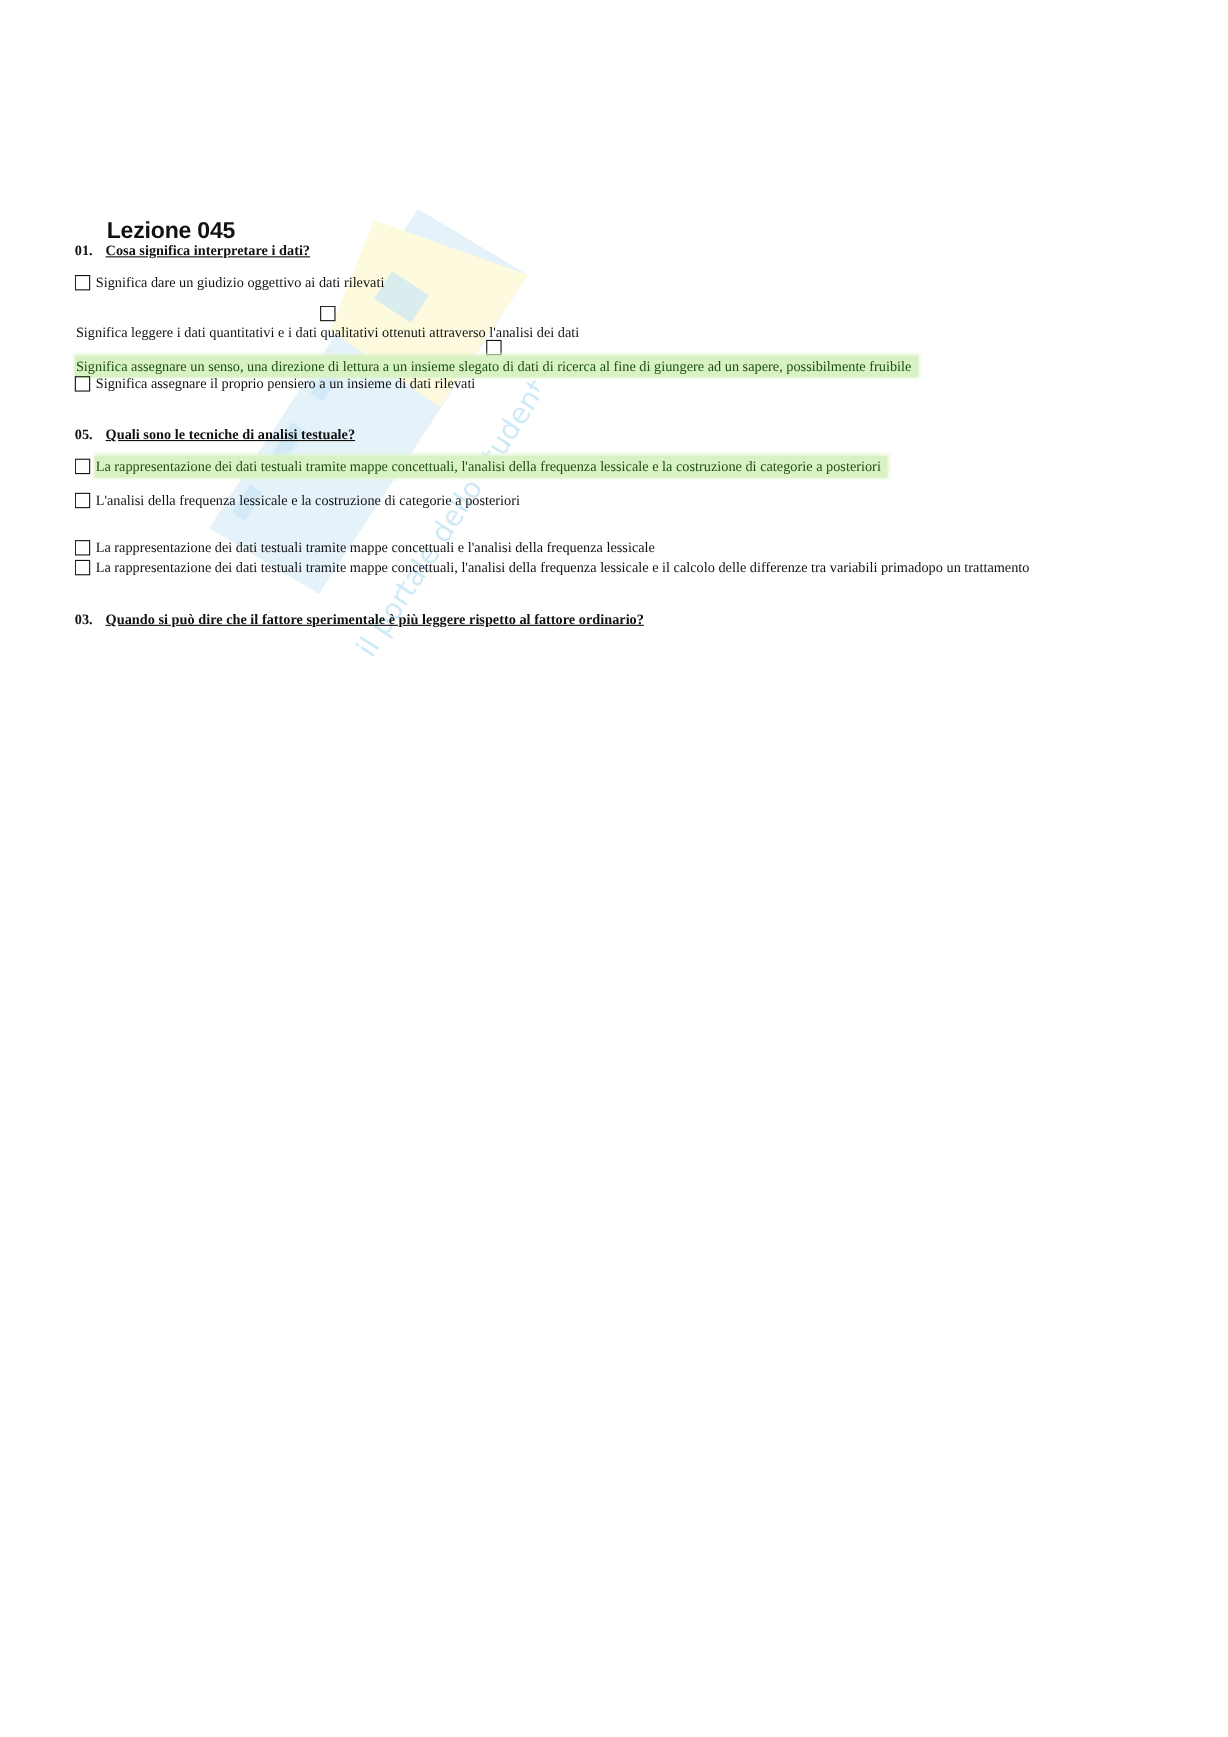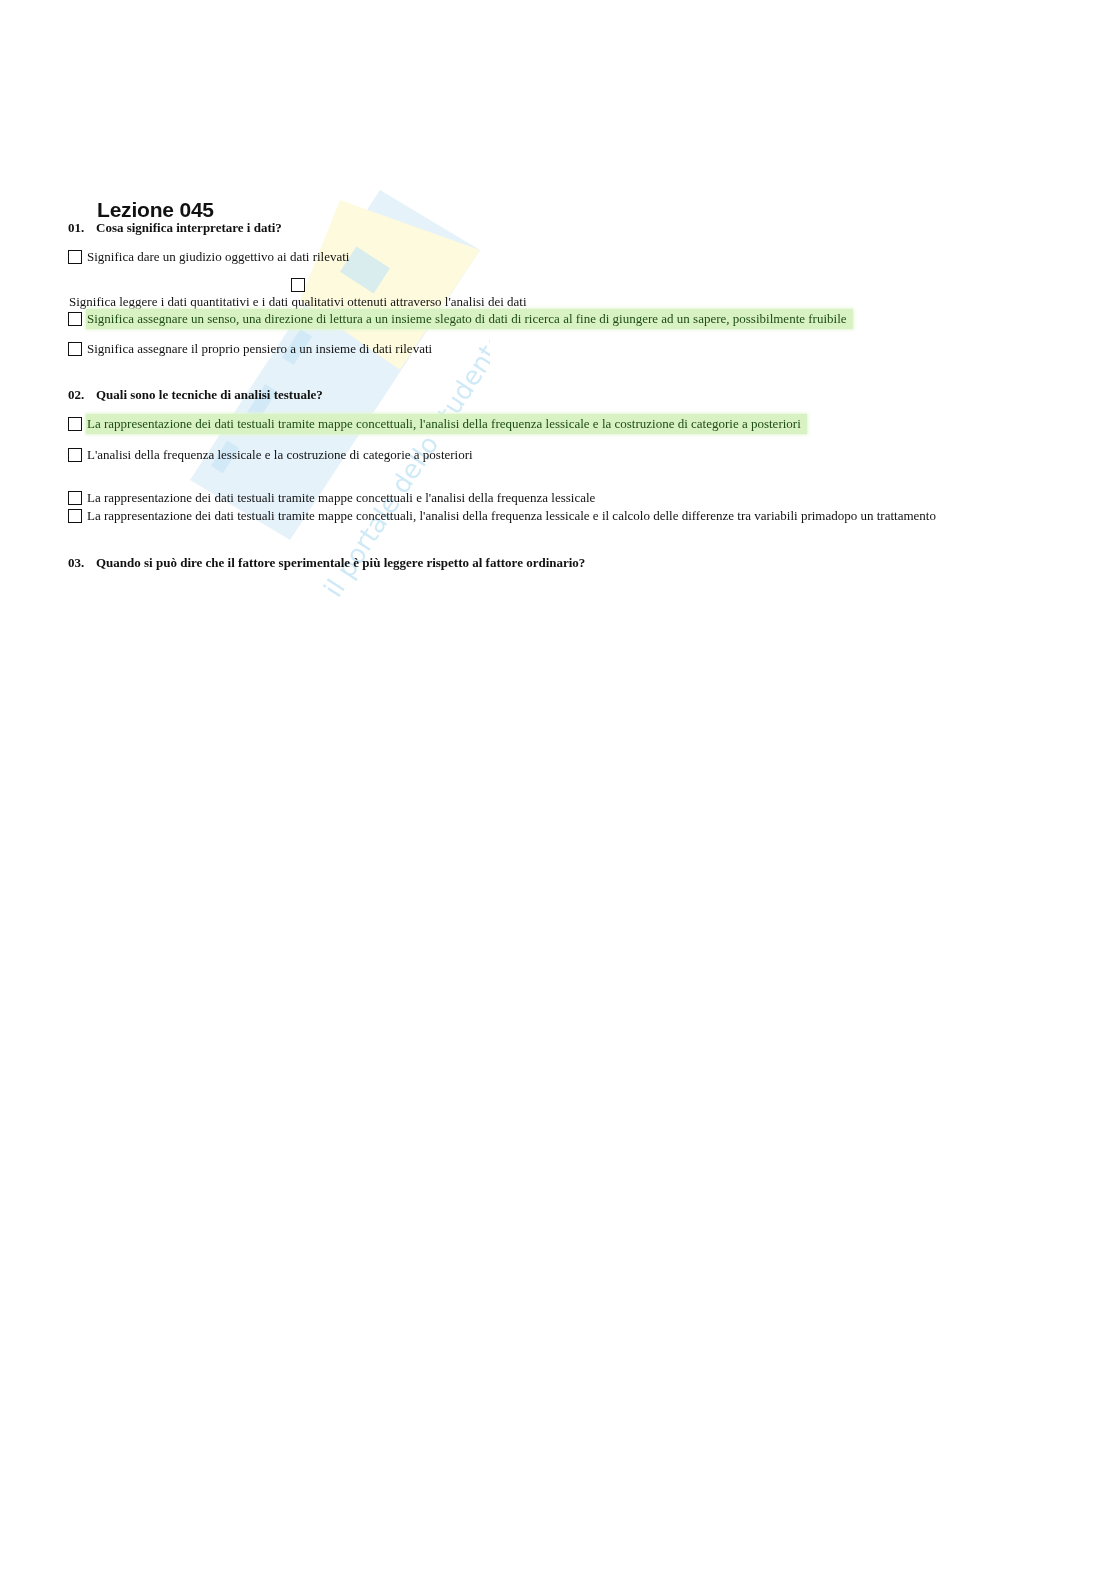--- a/index.html
+++ b/index.html
@@ -41,20 +41,21 @@
       letter-spacing: -0.2px;
       margin: 17px;
       white-space: nowrap;
     }
     .question {
       position: absolute;
       left: 0;
       font-weight: bold;
       font-size: 13px;
       white-space: nowrap;
+      text-decoration: underline;
     }
     .question .num {
       display: inline-block;
       width: 28px;
     }
     .option {
       position: absolute;
       left: 0;
       height: 20px;
       display: flex;
@@ -105,31 +106,31 @@
     <span class="num">01.</span><span>Cosa significa interpretare i dati?</span>
   </div>
   <div class="option" style="top:247px;justify-content:space-between;">
     <span class="checkbox"></span>
     <span class="opt-text">Significa dare un giudizio oggettivo ai dati rilevati</span>
   </div>
   <div class="option" style="top:278px;flex-direction:column;">
     <span class="checkbox"></span>
     <span class="opt-text">Significa leggere i dati quantitativi e i dati qualitativi ottenuti attraverso l'analisi dei dati</span>
   </div>
-  <div class="option" style="top:309px;">
+  <div class="option" style="top:309px;flex-direction:column;">
     <span class="checkbox"></span>
     <span class="opt-text correct">Significa assegnare un senso, una direzione di lettura a un insieme slegato di dati di ricerca al fine di giungere ad un sapere, possibilmente fruibile</span>
   </div>
   <div class="option" style="top:339px;">
     <span class="checkbox"></span>
     <span class="opt-text">Significa assegnare il proprio pensiero a un insieme di dati rilevati</span>
   </div>
 
   <div class="question" style="top:387px;">
-    <span class="num">02.</span><span>Quali sono le tecniche di analisi testuale?</span>
+    <span class="num">05.</span><span>Quali sono le tecniche di analisi testuale?</span>
   </div>
   <div class="option" style="top:414px;">
     <span class="checkbox"></span>
     <span class="opt-text correct">La rappresentazione dei dati testuali tramite mappe concettuali, l'analisi della frequenza lessicale e la costruzione di categorie a posteriori</span>
   </div>
   <div class="option" style="top:445px;text-align:right;">
     <span class="checkbox"></span>
     <span class="opt-text">L'analisi della frequenza lessicale e la costruzione di categorie a posteriori</span>
   </div>
   <div class="option" style="top:476px;margin-top:12px;">

